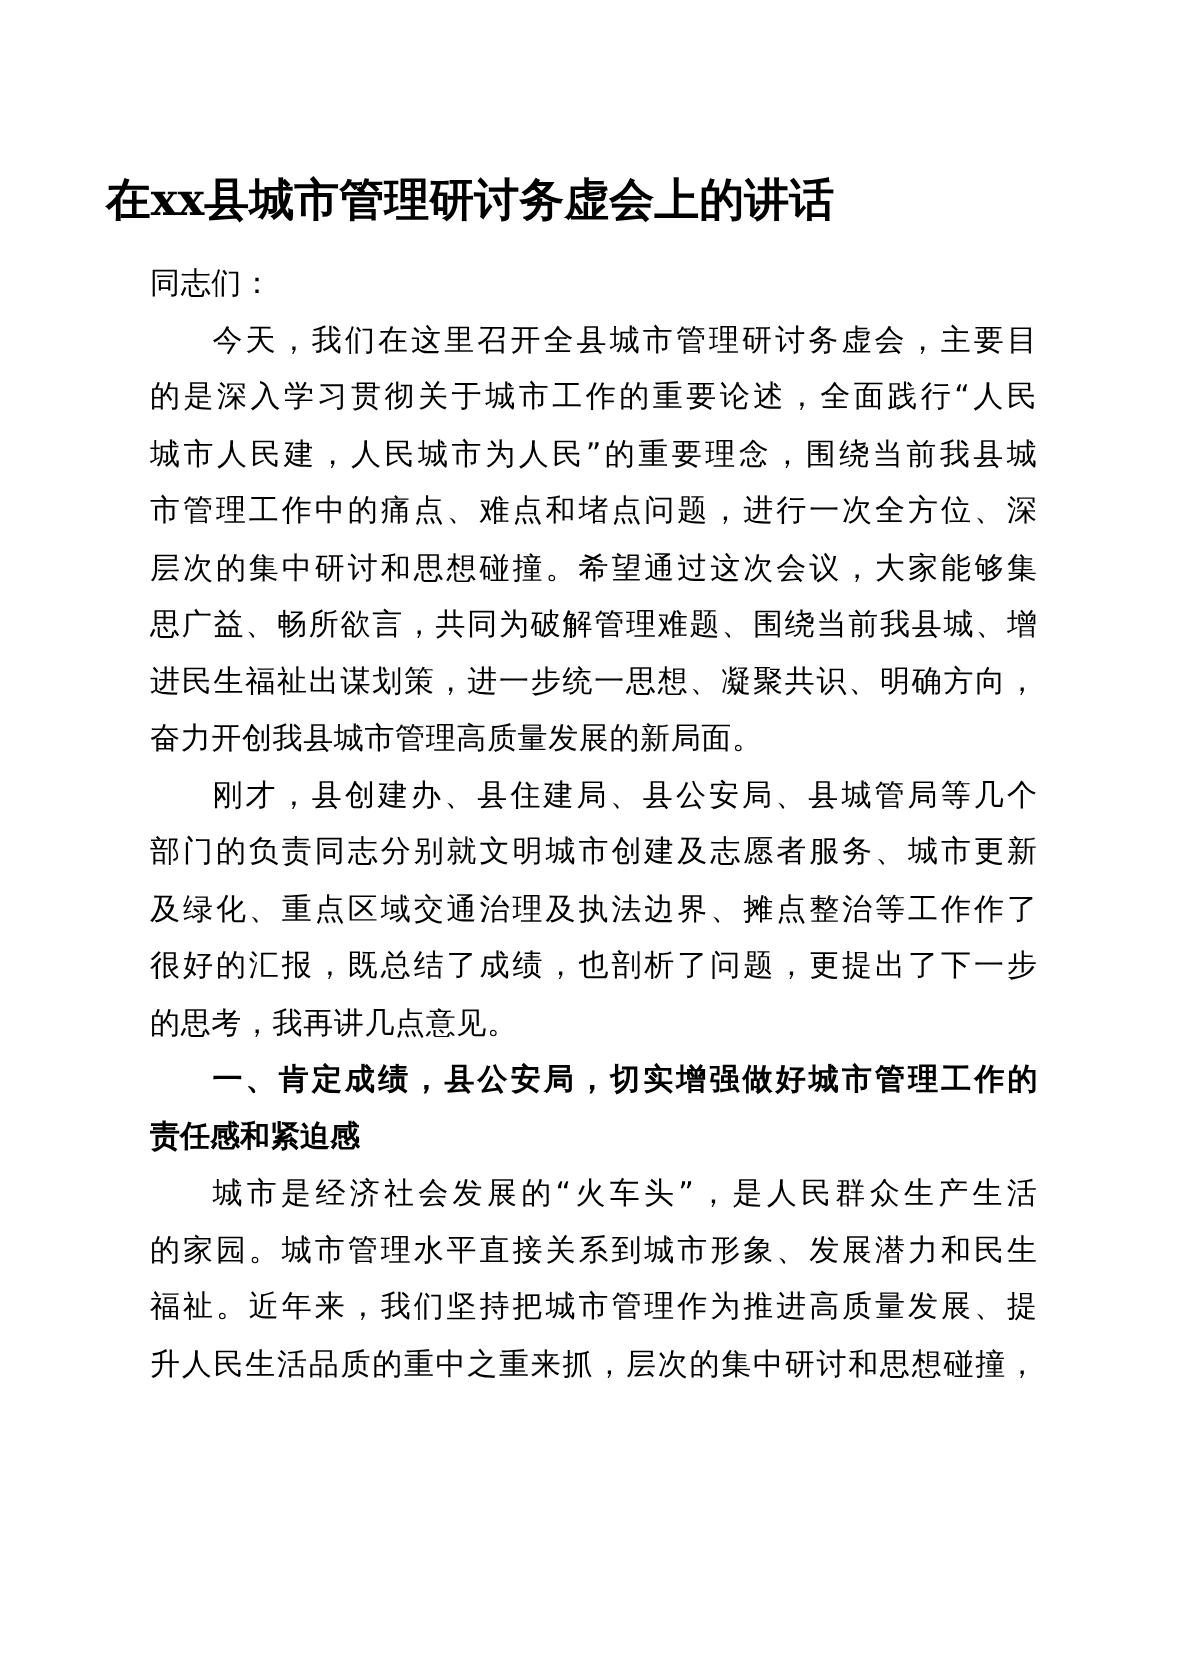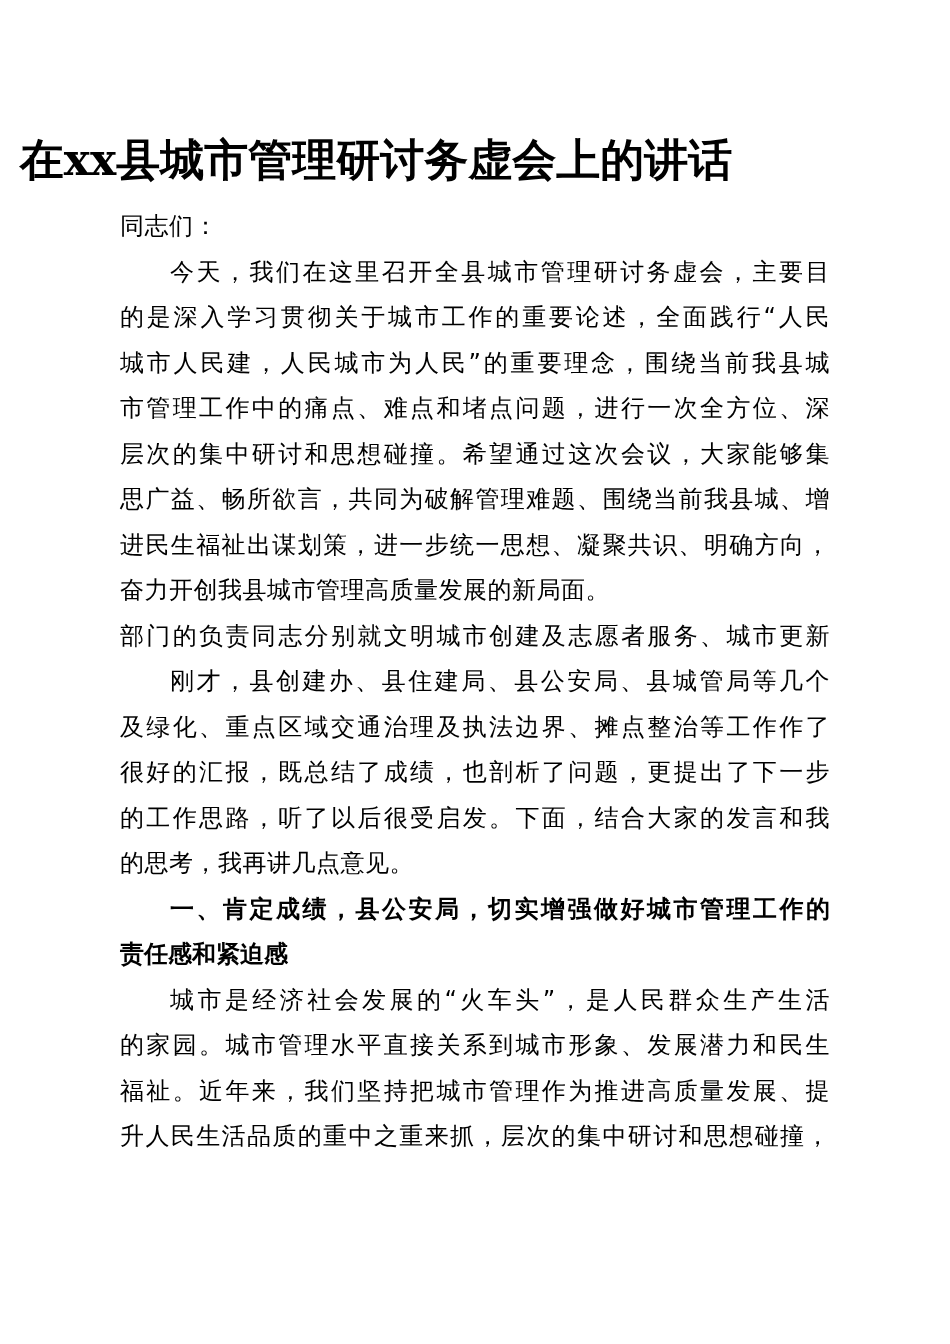--- a/index.html
+++ b/index.html
@@ -23,21 +23,21 @@
     background: #ffffff;
   }
   .title {
     position: absolute;
     left: 0;
     top: 136px;
     width: 752px;
     text-align: center;
     font-family: "DejaVu Serif", "Liberation Serif", serif;
     font-weight: bold;
-    font-size: 44px;
+    font-size: 36px;
     line-height: 48px;
     letter-spacing: 0px;
     white-space: nowrap;
   }
   .body {
     position: absolute;
     left: 120px;
     top: 204px;
     width: 710px;
     font-family: "DejaVu Sans", "Liberation Sans", sans-serif;
@@ -76,25 +76,24 @@
       <div class="line">的是深入学习贯彻关于城市工作的重要论述，全面践行“人民</div>
       <div class="line">城市人民建，人民城市为人民”的重要理念，围绕当前我县城</div>
       <div class="line">市管理工作中的痛点、难点和堵点问题，进行一次全方位、深</div>
       <div class="line">层次的集中研讨和思想碰撞。希望通过这次会议，大家能够集</div>
       <div class="line">思广益、畅所欲言，共同为破解管理难题、围绕当前我县城、增</div>
       <div class="line">进民生福祉出谋划策，进一步统一思想、凝聚共识、明确方向，</div>
       <div class="line last">奋力开创我县城市管理高质量发展的新局面。</div>
     </div>
 
     <div>
+      <div class="line indent">刚才，县创建办、县住建局、县公安局、县城管局等几个</div>
       <div class="line">部门的负责同志分别就文明城市创建及志愿者服务、城市更新</div>
-      <div class="line indent">刚才，县创建办、县住建局、县公安局、县城管局等几个</div>
       <div class="line">及绿化、重点区域交通治理及执法边界、摊点整治等工作作了</div>
       <div class="line">很好的汇报，既总结了成绩，也剖析了问题，更提出了下一步</div>
-      <div class="line">的工作思路，听了以后很受启发。下面，结合大家的发言和我</div>
       <div class="line last">的思考，我再讲几点意见。</div>
     </div>
 
     <div>
       <div class="line indent heading">一、肯定成绩，县公安局，切实增强做好城市管理工作的</div>
       <div class="line heading last">责任感和紧迫感</div>
     </div>
 
     <div>
       <div class="line indent">城市是经济社会发展的“火车头”，是人民群众生产生活</div>

